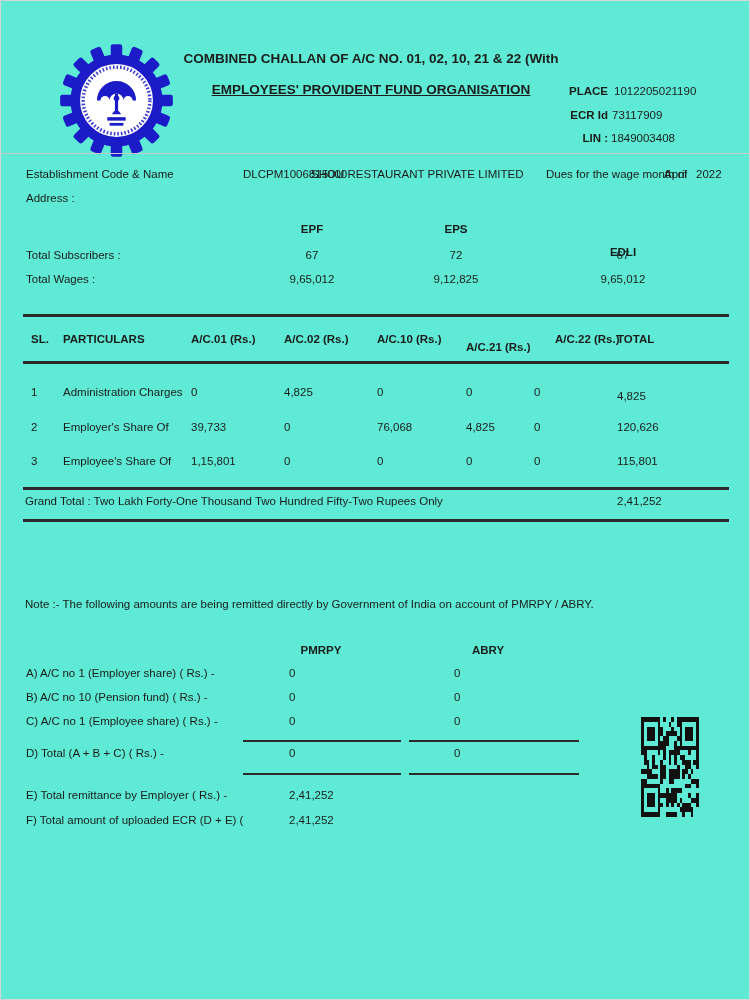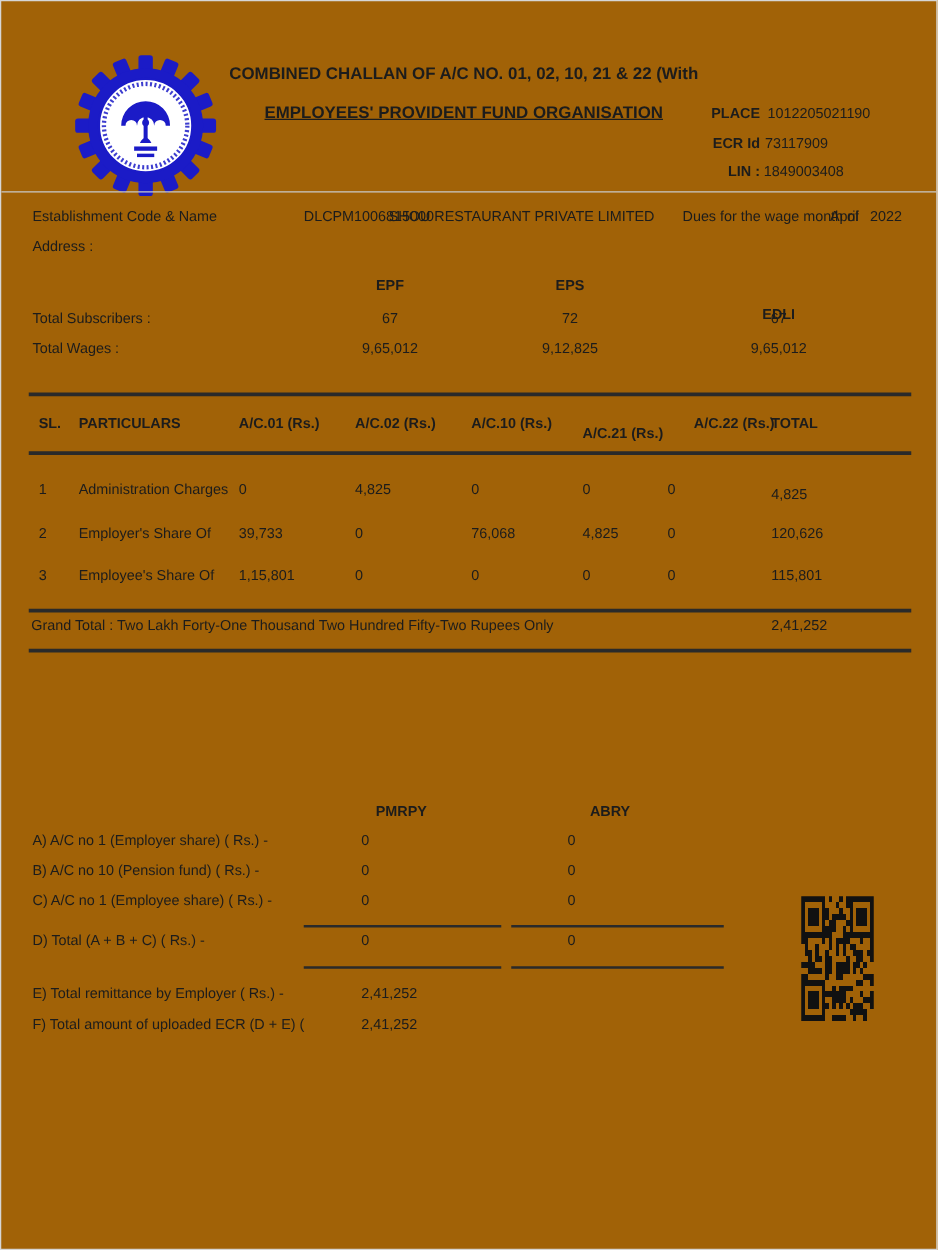--- a/index.html
+++ b/index.html
@@ -1,17 +1,17 @@
 <!DOCTYPE html>
 <html><head>
 <meta charset="utf-8">
 <style>
   html,body{margin:0;padding:0;background:#fff;}
   .page{
-    position:relative;width:750px;height:1000px;background:#a16207;
+    position:relative;width:750px;height:1000px;background:#5eead4;
     font-family:"Liberation Sans", sans-serif;color:#1c1c1c;
     border:1px solid #d6d6d6;box-sizing:border-box;overflow:hidden;
   }
   .abs{position:absolute;white-space:nowrap;}
   .b{font-weight:bold;}
   .fs12{font-size:11.5px;}
   .fs13{font-size:13.5px;}
   .right{text-align:right;}
   .center{text-align:center;}
   .hline{position:absolute;background:#2a2a2a;}
@@ -138,20 +138,21 @@
     <div class="num" style="right:173px;top:454px;">0</div>
     <div class="num" style="right:105px;top:454px;">0</div>
     <div class="num" style="right:22px;top:454px;">115,801</div>
   </div>
 
   <div class="hline" style="left:22px;top:486px;width:706px;height:3px;"></div>
   <div class="abs fs12" style="left:24px;top:494px;">Grand Total : Two Lakh Forty-One Thousand Two Hundred Fifty-Two Rupees Only</div>
   <div class="num" style="right:22px;top:494px;">2,41,252</div>
   <div class="hline" style="left:22px;top:518px;width:706px;height:3px;"></div>
 
+  <div class="abs fs12" style="left:24px;top:597px;">Note :- The following amounts are being remitted directly by Government of India on account of PMRPY / ABRY.</div>
 
   <div class="abs fs12 b center" style="left:270px;top:643px;width:100px;">PMRPY</div>
   <div class="abs fs12 b center" style="left:437px;top:643px;width:100px;">ABRY</div>
 
   <div class="abs fs12" style="left:25px;top:666px;">A)  A/C no 1 (Employer share) ( Rs.) -</div>
   <div class="num" style="right:350px;top:666px;">0</div>
   <div class="num" style="right:185px;top:666px;">0</div>
 
   <div class="abs fs12" style="left:25px;top:690px;">B)  A/C no 10 (Pension fund) ( Rs.) -</div>
   <div class="num" style="right:350px;top:690px;">0</div>

